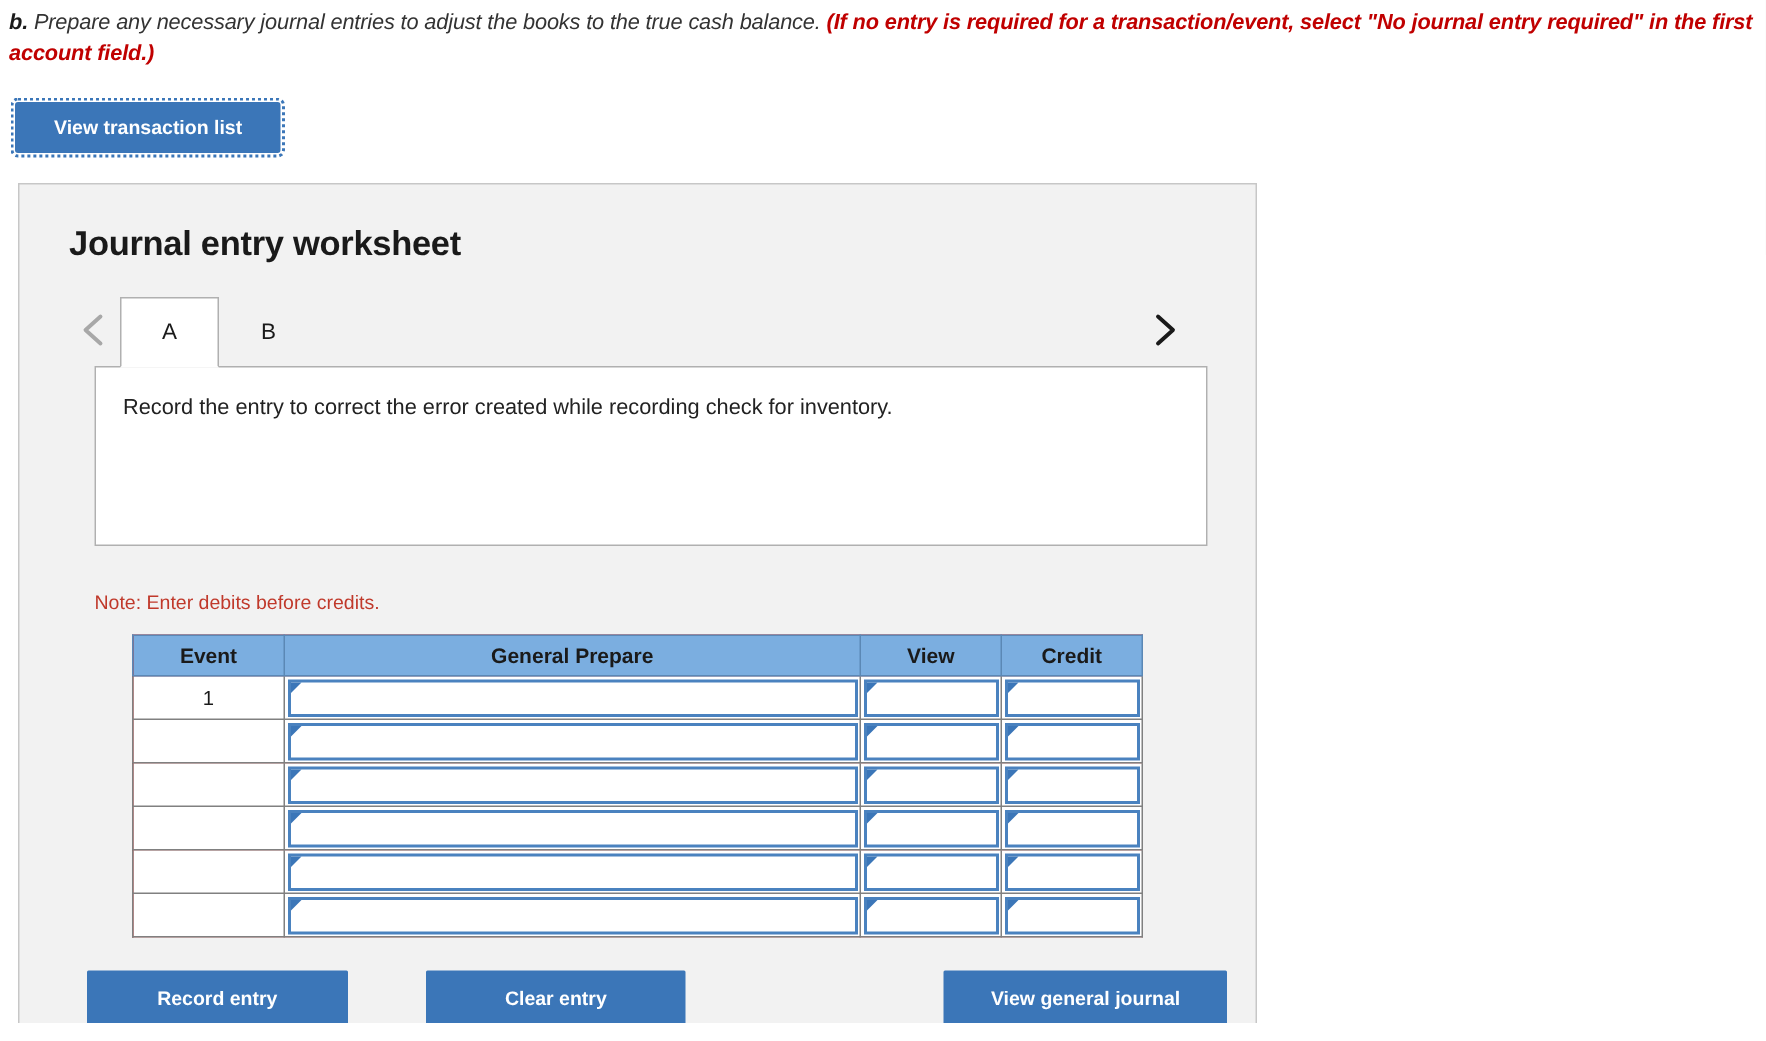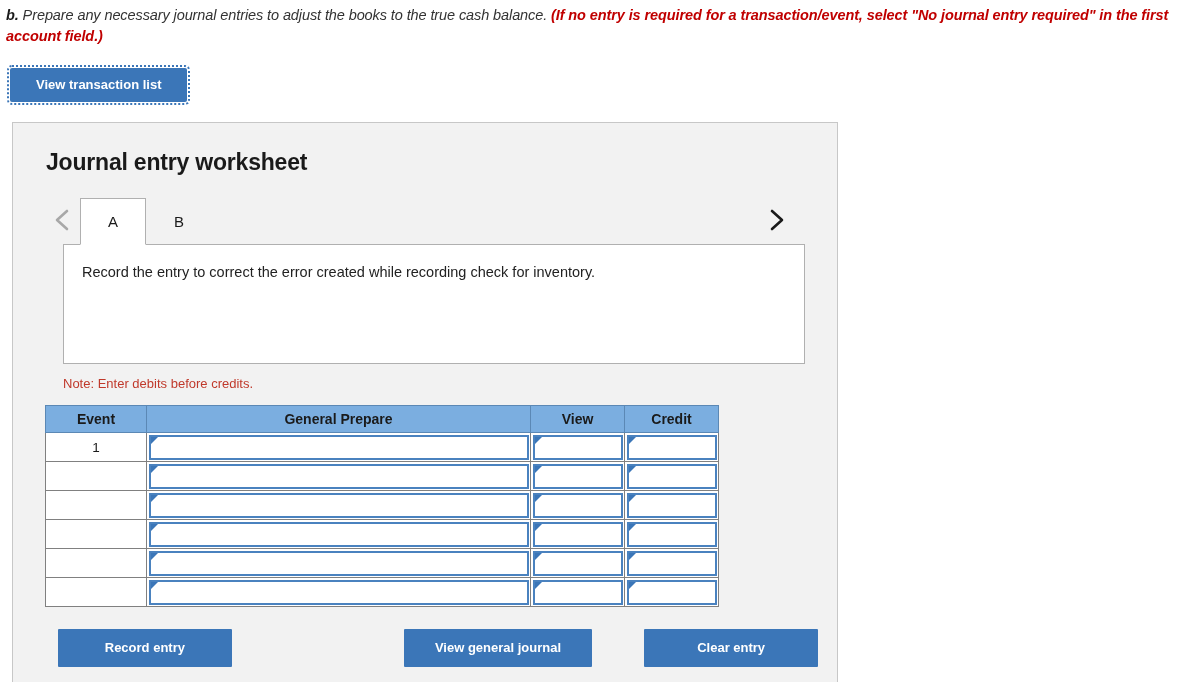--- a/index.html
+++ b/index.html
@@ -119,28 +119,28 @@
     width: 742px;
     height: 120px;
     background: #ffffff;
     border: 1px solid #b0b0b0;
     padding: 16px 18px;
     font-size: 14.5px;
     line-height: 1.55;
     color: #222222;
   }
   .note {
-    margin: 12px 0 0 50px;
+    margin: 30px 0 0 50px;
     font-size: 13px;
     color: #c0392b;
   }
 
   
   .jtable {
-    margin: 14px 0 0 32px;
+    margin: 14px 0 0 75px;
     border-collapse: collapse;
     table-layout: fixed;
     width: 673px;
     background: #b91c1c;
   }
   .jtable th {
     background: #7baee0;
     border: 1px solid #5b88b5;
     color: #1a1a1a;
     font-size: 14px;
@@ -330,17 +330,17 @@
           </td>
         <td>
             <div class="cellinput"></div>
           </td>
       </tr>
     </tbody>
   </table>
 
   <div class="footer-btns">
     <button class="btn-blue fbtn fbtn-record">Record entry</button>
+    <button class="btn-blue fbtn fbtn-clear">Clear entry</button>
     <button class="btn-blue fbtn fbtn-view">View general journal</button>
-    <button class="btn-blue fbtn fbtn-clear">Clear entry</button>
   </div>
 
 </div>
 
 </body></html>

